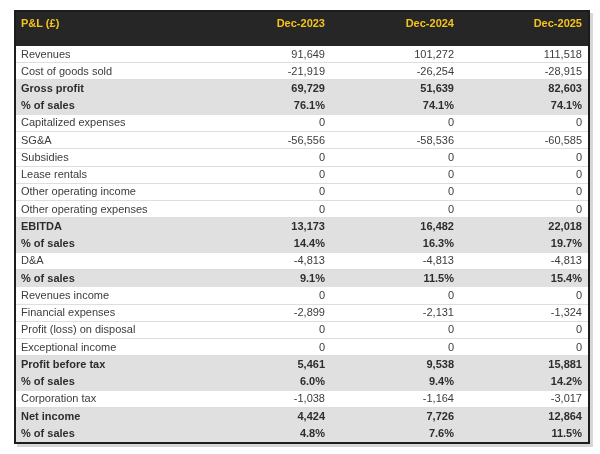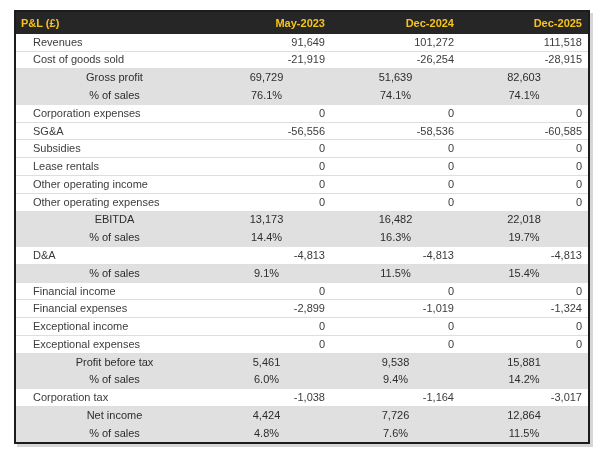--- a/index.html
+++ b/index.html
@@ -32,70 +32,69 @@
     border: 2px solid var(--border, #1c1c1c);
     box-shadow: 3px 3px 0 rgba(0,0,0,0.16);
     background: #ffffff;
   }
   thead th {
     background: var(--header-bg, #262626);
     color: var(--header-text, #f6c31c);
     font-size: 11px;
     font-weight: bold;
     text-align: right;
-    padding: 4px 6px 4px 6px;
+    padding: 4px 6px 16px 6px;
     height: 14px;
     white-space: nowrap;
     overflow: hidden;
   }
   thead th.label-col {
     text-align: left;
     padding-left: 5px;
   }
   tbody td {
     font-size: 11px;
     color: #3c3c3c;
     text-align: right;
     padding: 0 6px;
     border-bottom: 1px solid #dedede;
     white-space: nowrap;
     overflow: hidden;
     line-height: 1;
   }
   tbody td.label-col {
     text-align: left;
-    padding-left: 17px;
+    padding-left: 5px;
   }
   tbody tr.highlight td {
     background: var(--highlight-bg, #e0e0e0);
-    font-weight: normal;
+    font-weight: bold;
     color: #2d2d2d;
     border-bottom-color: var(--highlight-bg, #e0e0e0);
-    text-align: center;
   }
   tbody tr:last-child td {
     border-bottom: none;
   }
 </style>
 </head>
 <body>
 
 <div class="page">
   <div class="sheet">
     <table class="pnl">
       <colgroup>
         <col style="width:187px">
         <col style="width:129px">
         <col style="width:129px">
         <col style="width:129px">
       </colgroup>
       <thead>
         <tr>
           <th class="label-col">P&amp;L (£)</th>
-        <th>May-2023</th>
+        <th>Dec-2023</th>
             <th>Dec-2024</th>
             <th>Dec-2025</th>
           </tr>
       </thead>
       <tbody id="table-body">
           <tr>
             <td class="label-col">Revenues</td>
             <td>91,649</td>
             <td>101,272</td>
             <td>111,518</td>
@@ -112,21 +111,21 @@
             <td>51,639</td>
             <td>82,603</td>
           </tr>
           <tr class="highlight">
             <td class="label-col">% of sales</td>
             <td>76.1%</td>
             <td>74.1%</td>
             <td>74.1%</td>
           </tr>
           <tr>
-            <td class="label-col">Corporation expenses</td>
+            <td class="label-col">Capitalized expenses</td>
             <td>0</td>
             <td>0</td>
             <td>0</td>
           </tr>
           <tr>
             <td class="label-col">SG&amp;A</td>
             <td>-56,556</td>
             <td>-58,536</td>
             <td>-60,585</td>
           </tr>
@@ -172,39 +171,39 @@
             <td>-4,813</td>
             <td>-4,813</td>
           </tr>
           <tr class="highlight">
             <td class="label-col">% of sales</td>
             <td>9.1%</td>
             <td>11.5%</td>
             <td>15.4%</td>
           </tr>
           <tr>
-            <td class="label-col">Financial income</td>
+            <td class="label-col">Revenues income</td>
             <td>0</td>
             <td>0</td>
             <td>0</td>
           </tr>
           <tr>
             <td class="label-col">Financial expenses</td>
             <td>-2,899</td>
-            <td>-1,019</td>
+            <td>-2,131</td>
             <td>-1,324</td>
           </tr>
           <tr>
+            <td class="label-col">Profit (loss) on disposal</td>
+            <td>0</td>
+            <td>0</td>
+            <td>0</td>
+          </tr>
+          <tr>
             <td class="label-col">Exceptional income</td>
-            <td>0</td>
-            <td>0</td>
-            <td>0</td>
-          </tr>
-          <tr>
-            <td class="label-col">Exceptional expenses</td>
             <td>0</td>
             <td>0</td>
             <td>0</td>
           </tr>
           <tr class="highlight">
             <td class="label-col">Profit before tax</td>
             <td>5,461</td>
             <td>9,538</td>
             <td>15,881</td>
           </tr>

